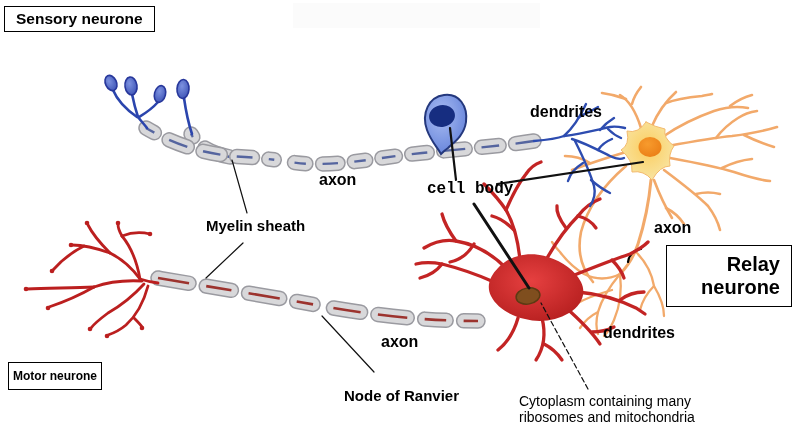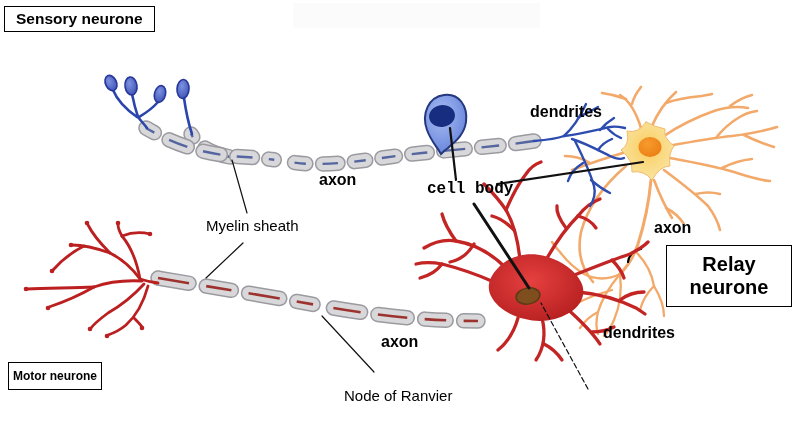--- a/index.html
+++ b/index.html
@@ -6,25 +6,25 @@
   #stage{
     position:relative;width:792px;height:432px;background:#ffffff;
     font-family:"Liberation Sans",sans-serif;overflow:hidden;
   }
   #artwork{position:absolute;left:0;top:0;}
   .lbl{
     position:absolute;color:#000;white-space:nowrap;line-height:1.05;
     font-family:"Liberation Sans",sans-serif;
   }
   .organic{font-weight:600;font-size:16px;}
-  .plain{font-weight:400;font-size:15px;}
+  .plain{font-weight:700;font-size:15px;}
   .small{font-weight:400;font-size:14px;white-space:normal;line-height:1.12;}
   .nbox{
     position:absolute;border:1.6px solid #000;background:#fff;color:#000;
-    font-weight:700;text-align:center;
+    font-weight:700;text-align:right;
   }
   .nbox.sensory{left:4px;top:6px;padding:3px 11px;font-size:15.5px;}
   .nbox.motor{left:8px;top:362px;padding:6px 4px;font-size:12px;}
   .nbox.relay{left:658px;top:245px;padding:7px 11px;font-size:20px;margin-left:8px;}
 </style>
 </head>
 <body>
 
 <div id="stage">
 
@@ -215,13 +215,14 @@
   <div class="nbox relay"><span>Relay neurone</span></div>
 
   <div class="lbl organic" style="left:319px;top:172px;">axon</div>
   <div class="lbl organic" style="left:427px;top:181px;font-family:Liberation Mono, monospace;">cell body</div>
   <div class="lbl organic" style="left:530px;top:104px;">dendrites</div>
   <div class="lbl organic" style="left:654px;top:220px;">axon</div>
   <div class="lbl organic" style="left:603px;top:325px;">dendrites</div>
   <div class="lbl organic" style="left:381px;top:334px;">axon</div>
   <div class="lbl plain" style="left:206px;top:218px;">Myelin sheath</div>
   <div class="lbl plain" style="left:344px;top:380px;margin-top:8px;">Node of Ranvier</div>
+  <div class="lbl small" style="left:519px;top:394px;width:186px;">Cytoplasm containing many ribosomes and mitochondria</div>
 </div>
 
 </body></html>

